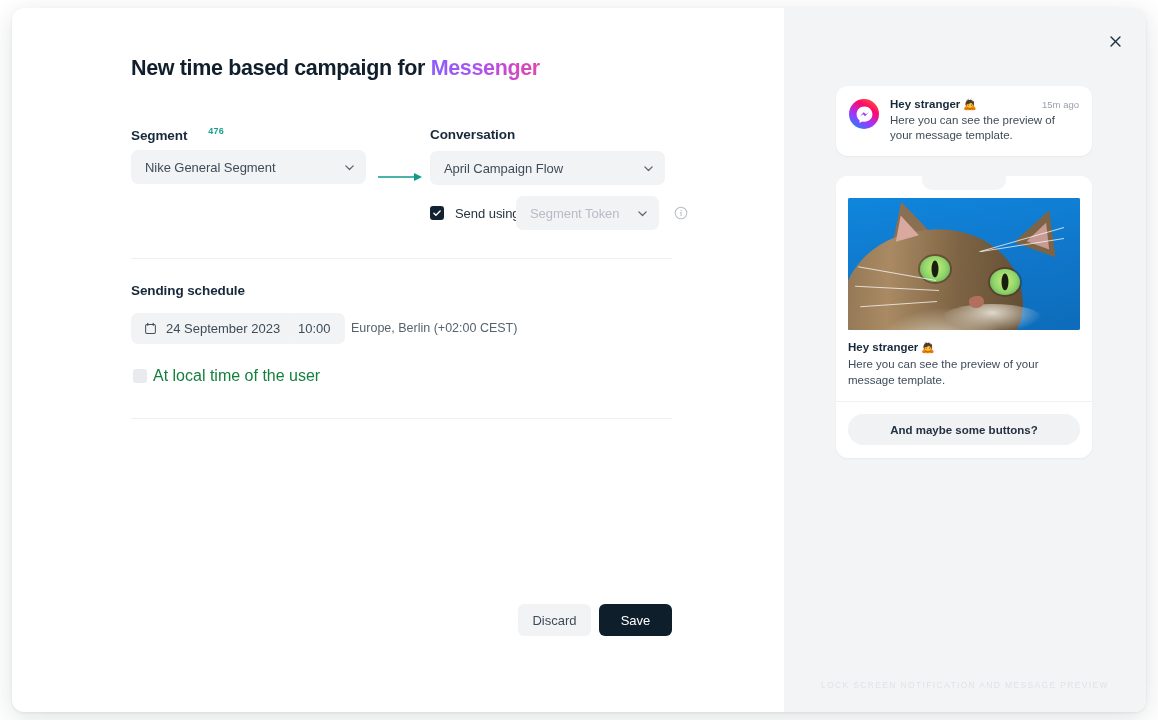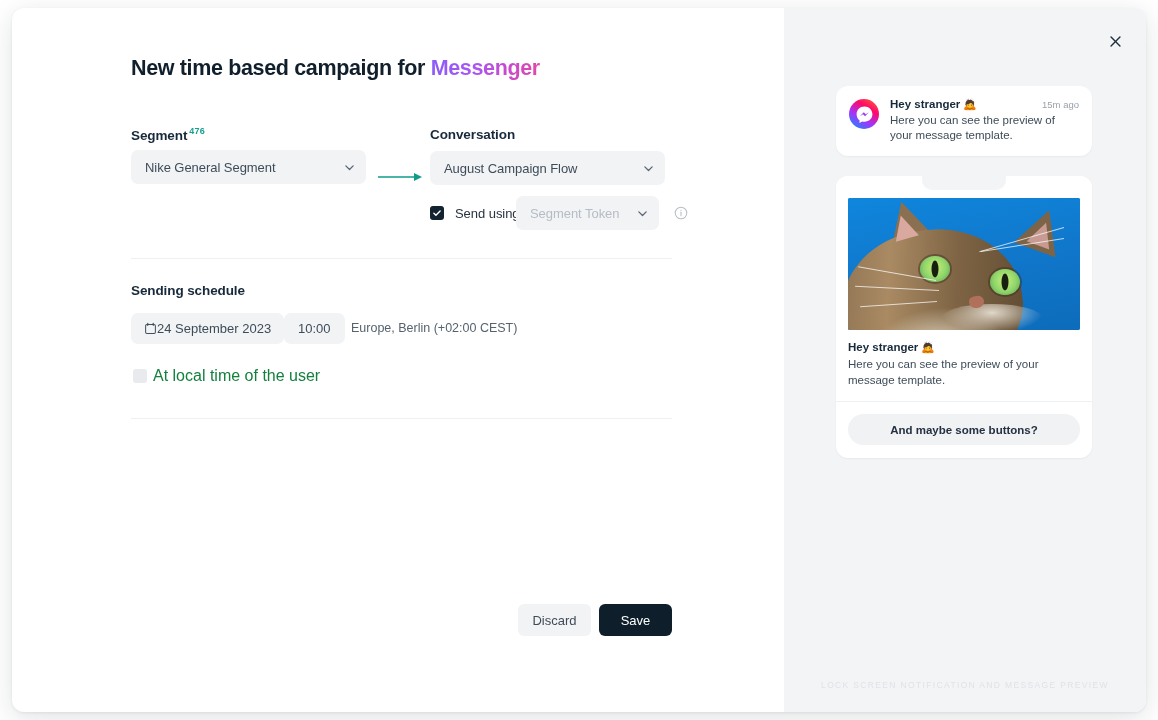--- a/index.html
+++ b/index.html
@@ -65,21 +65,21 @@
     font-size: 13.5px;
     font-weight: 700;
     color: #17293a;
     letter-spacing: -0.1px;
   }
   .sup {
     font-size: 9px;
     font-weight: 700;
     color: #18a08f;
     vertical-align: super;
-    margin-left: 2px;
+    margin-left: 21px;
     letter-spacing: 0.2px;
   }
 
   .lbl-segment { position: absolute; left: 105px; top: 118px; }
   .lbl-conversation { position: absolute; left: 404px; top: 119px; }
   .lbl-schedule { position: absolute; left: 105px; top: 275px; }
 
   
   .select {
     position: absolute;
@@ -178,21 +178,21 @@
     background: #f2f3f5;
     border-radius: 7px;
     display: flex;
     align-items: center;
     padding: 0 13px;
     cursor: pointer;
   }
   .date-chip .cal { width: 13px; height: 13px; color: #42505d; flex: 0 0 13px; }
   .date-chip .cal svg { display: block; width: 13px; height: 13px; }
   .date-chip .d-txt {
-    font-size: 13px; color: #3e4c59; white-space: nowrap;
+    font-size: 13px; color: #3e4c59; margin-left: 9px; white-space: nowrap;
   }
   .time-chip {
     position: absolute;
     left: 258px;
     top: 305px;
     height: 31px;
     background: #f2f3f5;
     border-radius: 7px;
     display: flex; align-items: center; justify-content: center;
     padding: 0 14px;
@@ -471,21 +471,21 @@
       <div class="arrow">
         <svg width="44" height="12" viewBox="0 0 44 12" fill="none">
           <line x1="0" y1="6" x2="37" y2="6" stroke="#0e9b8a" stroke-width="1.6"></line>
           <polygon points="36,2 44,6 36,10" fill="#0e9b8a"></polygon>
         </svg>
       </div>
 
       <div class="field-label lbl-conversation">Conversation</div>
 
       <div class="select sel-conversation">
-        <span class="val">August Campaign Flow</span>
+        <span class="val">April Campaign Flow</span>
         <span class="chev">
           <svg viewBox="0 0 16 16" fill="none" stroke="currentColor" stroke-width="1.6" stroke-linecap="round" stroke-linejoin="round">
               <polyline points="3.5,6 8,10.5 12.5,6"></polyline>
             </svg>
         </span>
       </div>
 
       <div class="send-row">
         <span class="cb on">
           <svg viewBox="0 0 16 16" fill="none" stroke="currentColor" stroke-width="2.2" stroke-linecap="round" stroke-linejoin="round">

